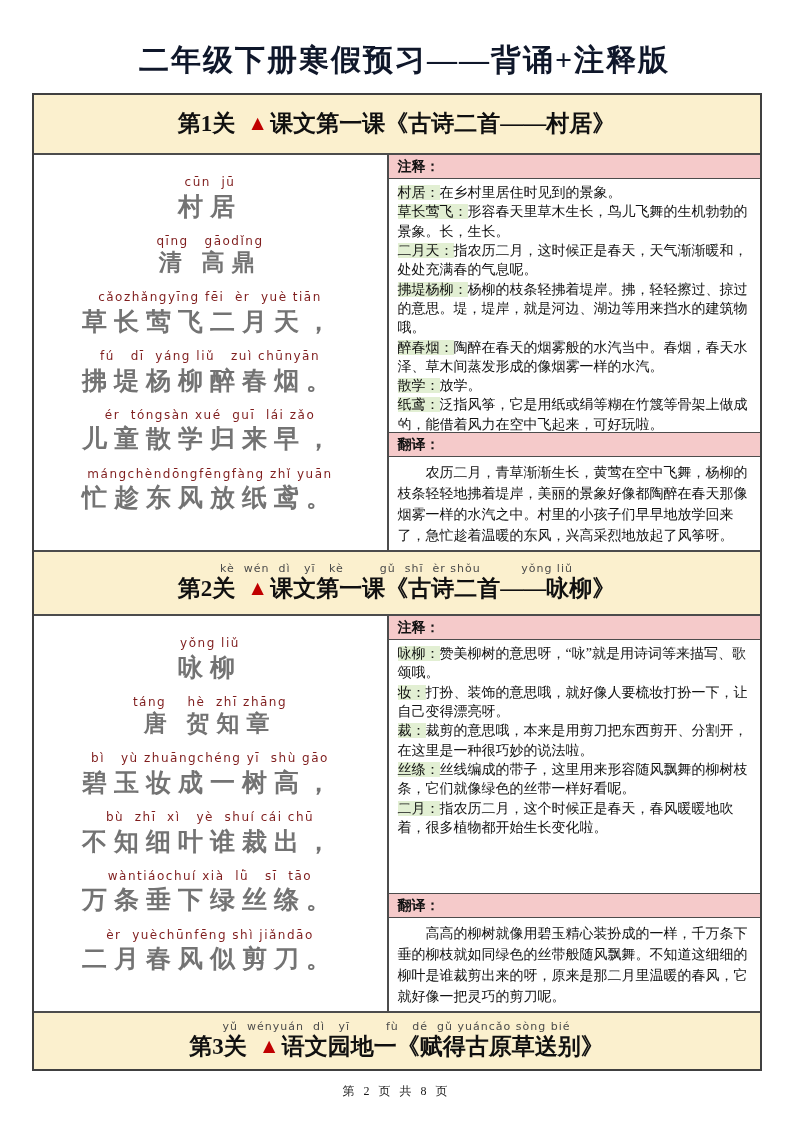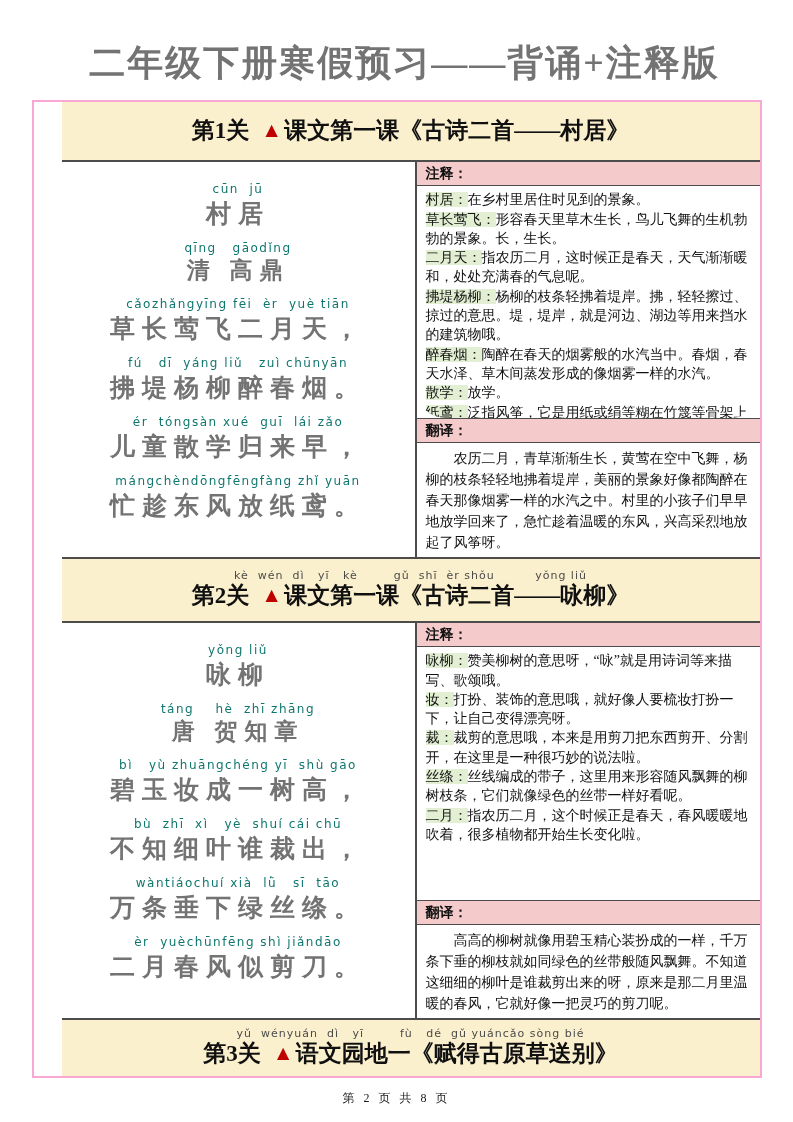--- a/index.html
+++ b/index.html
@@ -2,33 +2,32 @@
 <html><head>
 <meta charset="utf-8">
 <style>
   * { box-sizing: border-box; margin: 0; padding: 0; }
   html, body { width: 793px; background: #ffffff; }
   body { height: 1122px; font-family: "Liberation Serif", serif; color: #111; overflow: hidden; }
 
   .doc-title {
     padding-top: 42px;
     text-align: center;
-    color: #737373;
-    font-size: 36px;
+    color: #0f172a;
+    font-size: 30px;
     font-weight: bold;
     letter-spacing: 2px;
     line-height: 1.2;
     margin-left: 16px;
   }
 
   .sheet {
     width: 730px;
     margin: 15px auto 0;
-    border: 2px solid #f9a8d4;
-    padding-left: 28px;
+    border: 2px solid #404040;
   }
   .sheet > div { border-bottom: 2px solid #4c4c4c; }
   .sheet > div:last-child { border-bottom: none; }
 
   .sec-header {
     background: #fbf0ce;
     display: flex;
     flex-direction: column;
     justify-content: center;
     text-align: center;
@@ -60,21 +59,21 @@
     display: flex;
     flex-direction: column;
     overflow: hidden;
     font-size: 14px;
   }
 
   .pblock { margin-bottom: 12px; }
   .pinyin {
     font-family: "DejaVu Sans", "Liberation Sans", sans-serif;
     font-size: 12px;
-    color: #0f766e;
+    color: #7f1d1d;
     letter-spacing: 1.5px;
     line-height: 1.3;
     white-space: pre;
   }
   .hanzi { font-size: 25px; font-weight: bold; letter-spacing: 7px; line-height: 1.25; color: #737373; }
   .pblock.author .hanzi { font-size: 23px; }
 
   .band {
     background: #f5caca;
     font-weight: bold;

